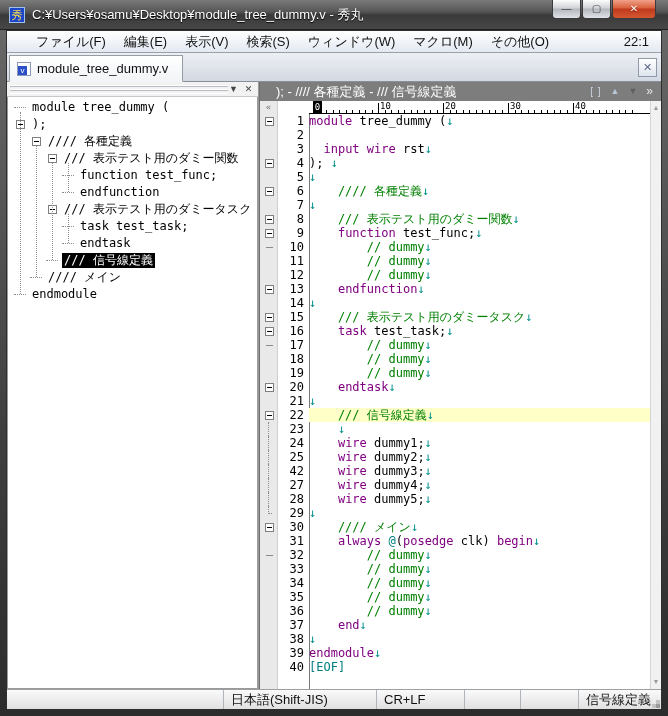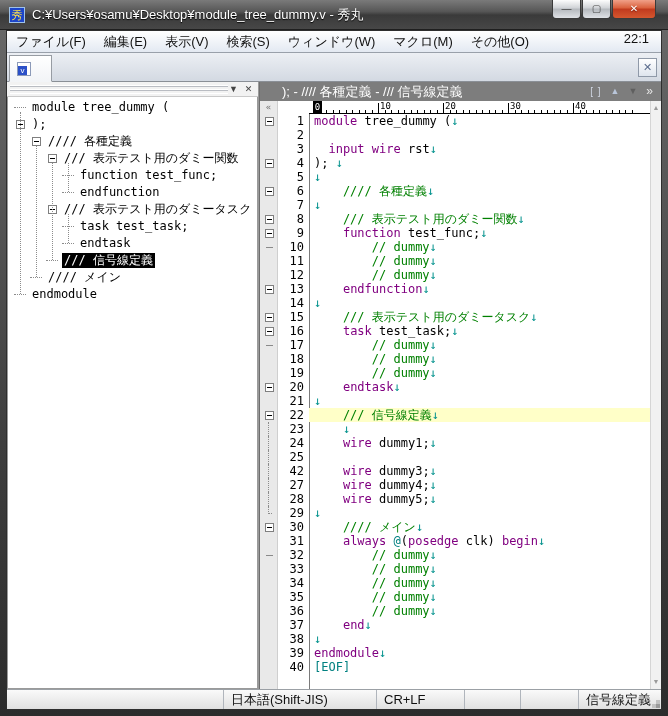--- a/index.html
+++ b/index.html
@@ -22,21 +22,21 @@
   .capbtn{height:19px;border:1px solid #3a3a3a;border-top:none;
     background:linear-gradient(180deg,#fdfdfd,#cfd2d6 45%,#b4b8bd 50%,#dfe2e6);
     color:#444;font-size:10px;line-height:17px;text-align:center;border-radius:0 0 4px 4px;margin-left:1px;}
   .capbtn.min,.capbtn.max{width:29px;}
   .capbtn.close{width:44px;background:linear-gradient(180deg,#f0a088,#d95f3b 45%,#c03a1e 50%,#d4572f);color:#fff;font-weight:bold;text-shadow:0 1px 1px #7c1d0a;}
   
   .content{position:absolute;top:30px;left:6px;right:6px;bottom:6px;background:#fff;
     display:flex;flex-direction:column;border:1px solid #2e2e2e;}
   
   .menubar{height:22px;flex:0 0 auto;background:linear-gradient(180deg,#ffffff,#e3e9f2);
-    border-bottom:1px solid #99a0aa;display:flex;align-items:flex-start;font-size:13px;color:#111;padding-left:0;}
+    border-bottom:1px solid #99a0aa;display:flex;align-items:center;font-size:13px;color:#111;padding-left:20px;}
   .menuitem{padding:0 9px;line-height:21px;}
   .curpos{margin-left:auto;padding-right:12px;font-size:13px;color:#111;}
   
   .tabbar{height:29px;flex:0 0 auto;background:linear-gradient(180deg,#eceff4,#d3d9e2);
     border-bottom:1px solid #8a8f96;position:relative;display:flex;align-items:flex-end;padding-left:2px;}
   .tab{height:27px;margin-bottom:-1px;background:linear-gradient(180deg,#ffffff,#f2f4f7);
     border:1px solid #979ca3;border-bottom:1px solid #f2f4f7;
     display:flex;align-items:center;padding:0 14px 0 7px;font-size:13px;color:#111;}
   .tabicon{width:14px;height:14px;position:relative;margin-right:6px;background:#fff;border:1px solid #8c9ab8;}
   .tabicon span{position:absolute;left:0;bottom:0;width:9px;height:9px;background:#2b50c8;color:#fff;
@@ -58,21 +58,21 @@
   .trow{height:17px;position:relative;white-space:nowrap;}
   .trow .lbl{position:absolute;top:1px;line-height:15px;}
   .trow .lbl.sel{background:#000;color:#fff;padding:0 2px;}
   .texp{position:absolute;top:4px;width:9px;height:9px;border:1px solid #7f7f7f;background:#fff;}
   .texp::after{content:"";position:absolute;left:1px;right:1px;top:3px;height:1px;background:#000;}
   .tstub{position:absolute;top:8px;height:1px;width:12px;border-top:1px dotted #8c8c8c;}
   .tvline{position:absolute;width:1px;border-left:1px dotted #8c8c8c;}
   
   .editorpane{flex:1;display:flex;flex-direction:column;min-width:0;border-left:1px solid #6e6e6e;}
   .edheader{height:19px;flex:0 0 auto;background:#7d7d7d;color:#fff;font-size:13px;line-height:19px;
-    padding-left:22px;display:flex;white-space:nowrap;overflow:hidden;}
+    padding-left:16px;display:flex;white-space:nowrap;overflow:hidden;}
   .edhicons{margin-left:auto;display:flex;align-items:center;gap:9px;padding-right:8px;font-size:9px;}
   .edhicons .i1{color:#cfd6e2;font-size:10px;letter-spacing:1px;}
   .edhicons .i2{color:#b9c6da;}
   .edhicons .i3{color:#5f5f5f;}
   .edhicons .i4{color:#e6e6e6;font-size:12px;}
   .edmain{flex:1;display:flex;min-height:0;}
   .edcontent{flex:1;display:flex;flex-direction:column;min-width:0;background:#fff;}
   
   .ruler{height:13px;flex:0 0 auto;display:flex;font-family:"DejaVu Sans Mono",monospace;}
   .rcorner{width:18px;background:#e9e9e9;color:#707070;font-size:9px;line-height:12px;text-align:center;border-right:1px solid #cfcfcf;}
@@ -82,21 +82,21 @@
   .rtick{position:absolute;bottom:0;width:1px;background:#000;}
   .rlabel{position:absolute;top:0;font-size:9px;line-height:11px;color:#000;}
   
   .codebody{flex:1;position:relative;background:#fff;overflow:hidden;font-family:"DejaVu Sans Mono",monospace;font-size:12px;}
   .bgfold{position:absolute;left:0;top:0;bottom:0;width:18px;background:#e9e9e9;border-right:1px solid #cfcfcf;}
   .numsep{position:absolute;left:49px;top:0;bottom:0;width:1px;background:#7b7b7b;}
   .lines{position:absolute;left:0;top:0;right:0;}
   .line{height:14px;display:flex;position:relative;}
   .line .m{width:18px;flex:0 0 auto;position:relative;display:flex;align-items:center;justify-content:center;}
   .line .num{width:31px;flex:0 0 auto;text-align:right;padding-right:5px;color:#000;line-height:14px;}
-  .line .code{flex:1;padding-left:5px;white-space:pre;line-height:14px;color:#000;}
+  .line .code{flex:1;white-space:pre;line-height:14px;color:#000;}
   .line.hl .code{background:var(--hl);}
   .fbox{width:9px;height:9px;border:1px solid #7f7f7f;background:#fff;position:relative;}
   .fbox::after{content:"";position:absolute;left:1px;right:1px;top:3px;height:1px;background:#000;}
   .fdash{width:7px;height:1px;background:#8a8a8a;}
   .m.dots::after{content:"";position:absolute;left:8px;top:0;bottom:0;border-left:1px dotted #8c8c8c;}
   .m.dotsend::after{content:"";position:absolute;left:8px;top:0;height:8px;border-left:1px dotted #8c8c8c;}
   .m.dotsend::before{content:"";position:absolute;left:8px;top:7px;width:4px;border-top:1px dotted #8c8c8c;}
   .kw{color:var(--kw);}
   .cm{color:var(--cm);}
   .pl{color:#000;}
@@ -144,20 +144,21 @@
           <span class="menuitem">その他(O)</span>
         </span>
       <span class="curpos">22:1</span>
     </div>
 
     <div class="tabbar">
       <div class="tab">
         <span class="tabicon">
             <span>v</span>
           </span>
+        <span>module_tree_dummy.v</span>
       </div>
       <div class="tabclose">✕</div>
     </div>
 
     <div class="main">
 
       <div class="treepanel">
         <div class="gripper">
           <span class="gripbtn menu">▼</span>
           <span class="gripbtn close">✕</span>
@@ -435,20 +436,21 @@
                     <div class="code"><span class="pl">    </span><span class="nlmark">↓</span></div>
                   </div>
                   <div class="line">
                     <div class="m dots"></div>
                     <div class="num">24</div>
                     <div class="code"><span class="pl">    </span><span class="kw">wire</span><span class="pl"> dummy1;</span><span class="nlmark">↓</span></div>
                   </div>
                   <div class="line">
                     <div class="m dots"></div>
                     <div class="num">25</div>
+                    <div class="code"><span class="pl">    </span><span class="kw">wire</span><span class="pl"> dummy2;</span><span class="nlmark">↓</span></div>
                   </div>
                   <div class="line">
                     <div class="m dots"></div>
                     <div class="num">42</div>
                     <div class="code"><span class="pl">    </span><span class="kw">wire</span><span class="pl"> dummy3;</span><span class="nlmark">↓</span></div>
                   </div>
                   <div class="line">
                     <div class="m dots"></div>
                     <div class="num">27</div>
                     <div class="code"><span class="pl">    </span><span class="kw">wire</span><span class="pl"> dummy4;</span><span class="nlmark">↓</span></div>

